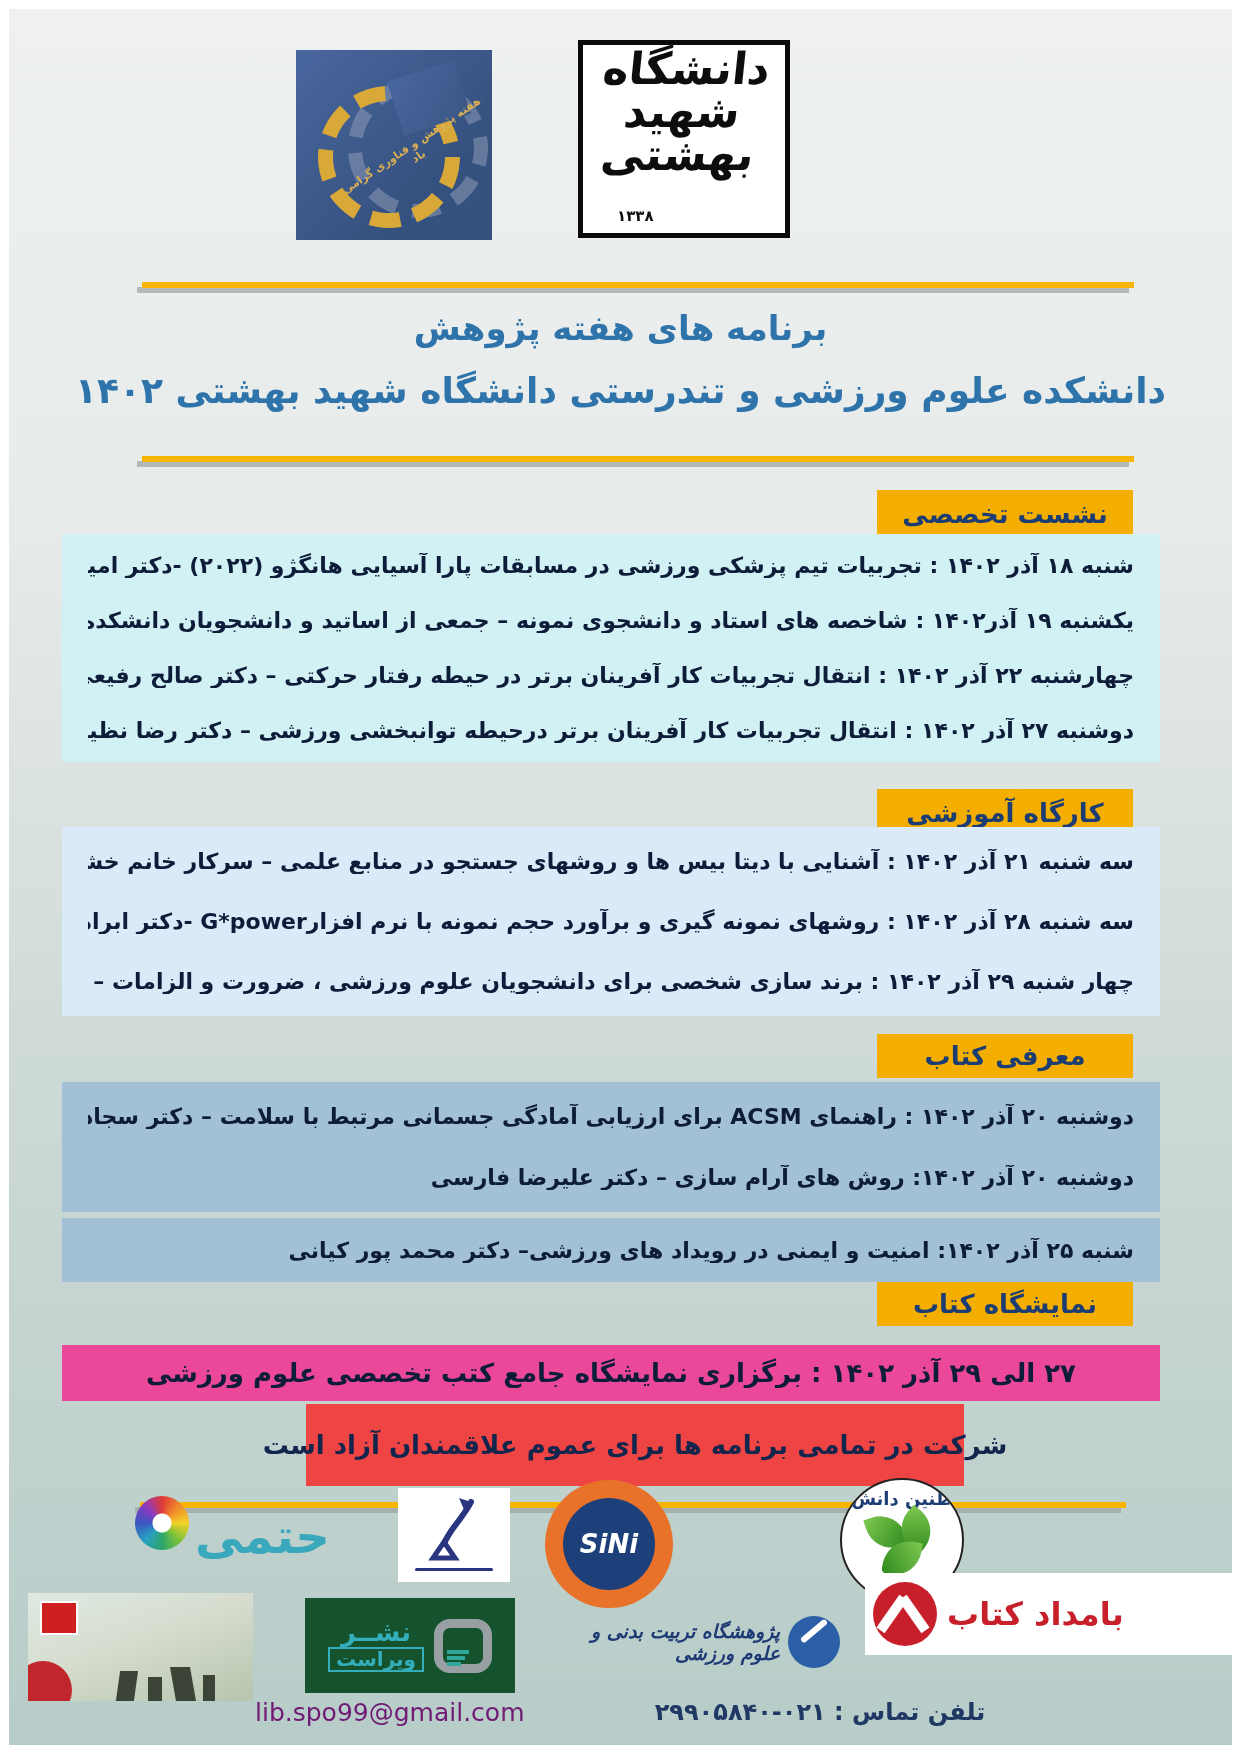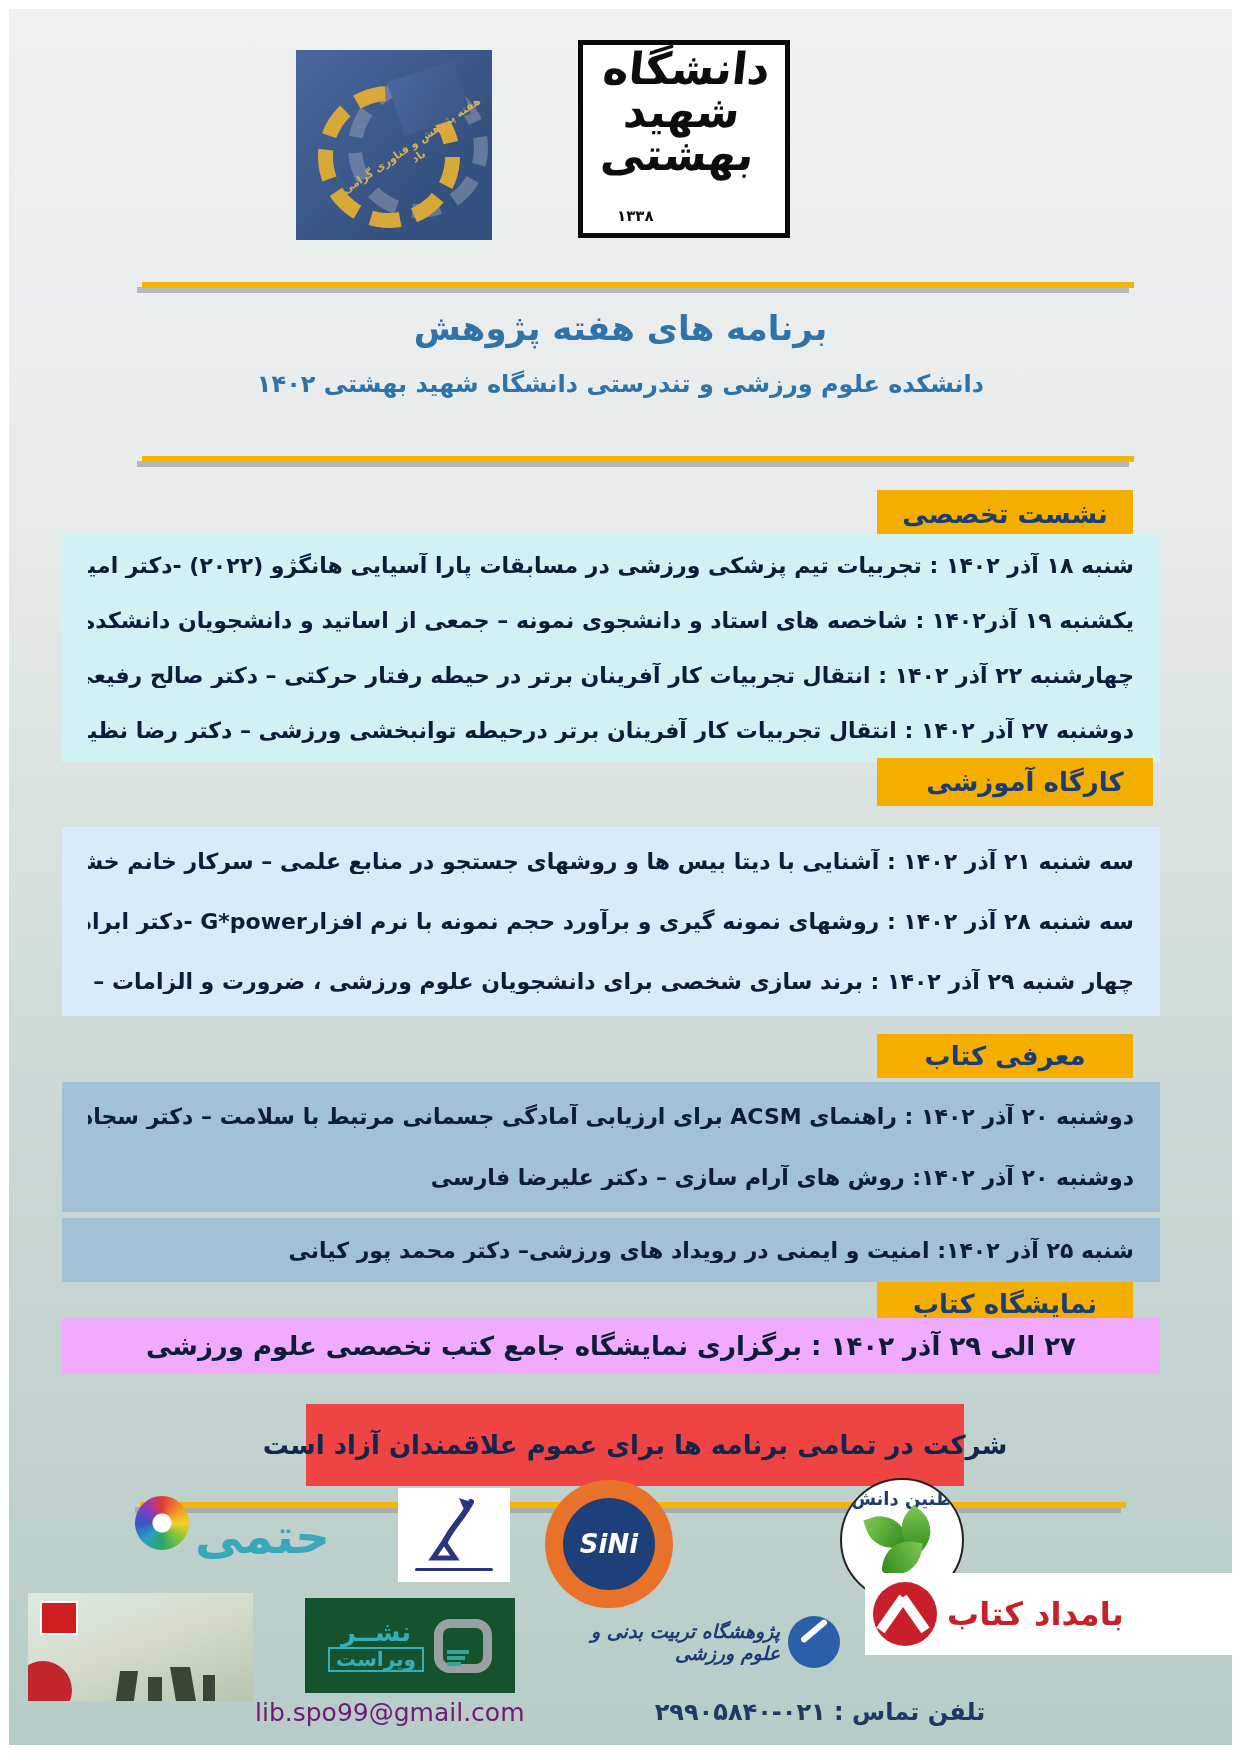--- a/index.html
+++ b/index.html
@@ -25,35 +25,35 @@
   .gold-caption{position:absolute;left:34px;top:88px;width:170px;transform:rotate(-34deg);
     color:#d9b054;font-size:11px;font-weight:bold;text-align:center;}
   .logo-sbu{position:absolute;left:578px;top:40px;width:202px;height:188px;background:#ffffff;
     border:5px solid #0a0a0a;box-sizing:content-box;}
   .sbu-cal{position:absolute;right:2px;top:2px;width:100%;text-align:center;color:#0d0d0d;
     font-weight:bold;font-size:44px;line-height:.98;transform:skewX(-6deg);letter-spacing:-2px;}
   .sbu-year{position:absolute;left:34px;bottom:8px;color:#0d0d0d;font-size:15px;font-weight:bold;}
   
   .title{position:absolute;left:0;width:1241px;text-align:center;color:#2e74ab;font-weight:bold;white-space:nowrap;}
   .title1{top:308px;font-size:34px;}
-  .title2{top:370px;font-size:24px;}
+  .title2{top:370px;font-size:36px;}
   
   .sec-header{position:absolute;left:877px;width:256px;height:48px;background:#f3ae00;
     color:#1b3d73;font-size:26px;font-weight:bold;display:flex;align-items:center;justify-content:center;
     direction:rtl;white-space:nowrap;}
-  .h1{top:490px;} .h2{top:758px;padding-left:20px;} .h3{top:1034px;height:44px;} .h4{top:1282px;height:44px;}
+  .h1{top:490px;} .h2{top:789px;} .h3{top:1034px;height:44px;} .h4{top:1282px;height:44px;}
   
   .box{position:absolute;left:62px;width:1098px;direction:rtl;display:flex;flex-direction:column;justify-content:space-around;
     padding:4px 26px;box-sizing:border-box;}
   .box .row{color:#0d1c38;font-size:22px;font-weight:bold;white-space:nowrap;overflow:hidden;text-align:right;}
   .box1{top:534px;height:228px;background:#d2f1f5;}
   .box2{top:827px;height:189px;background:#daeaf8;}
   .box3a{top:1082px;height:130px;background:#a3c1d6;}
   .box3b{top:1218px;height:64px;background:#a3c1d6;}
-  .box4{top:1318px;height:56px;background:#f0abfc;}
+  .box4{top:1345px;height:56px;background:#ec4899;}
   .box4 .row{text-align:center;font-size:26px;}
   
   .banner{position:absolute;left:306px;top:1404px;width:658px;height:82px;background:#ef4444;
     display:flex;align-items:center;justify-content:center;direction:rtl;}
   .banner span{color:#12254d;font-size:26px;font-weight:bold;white-space:nowrap;}
   
   .slogo{position:absolute;}
   .hatmi{left:135px;top:1492px;width:205px;height:62px;display:flex;align-items:center;direction:ltr;}
   .hatmi .flower{width:54px;height:54px;border-radius:50%;
     background:radial-gradient(circle at 50% 50%, #ffffff 0 9px, transparent 10px),

